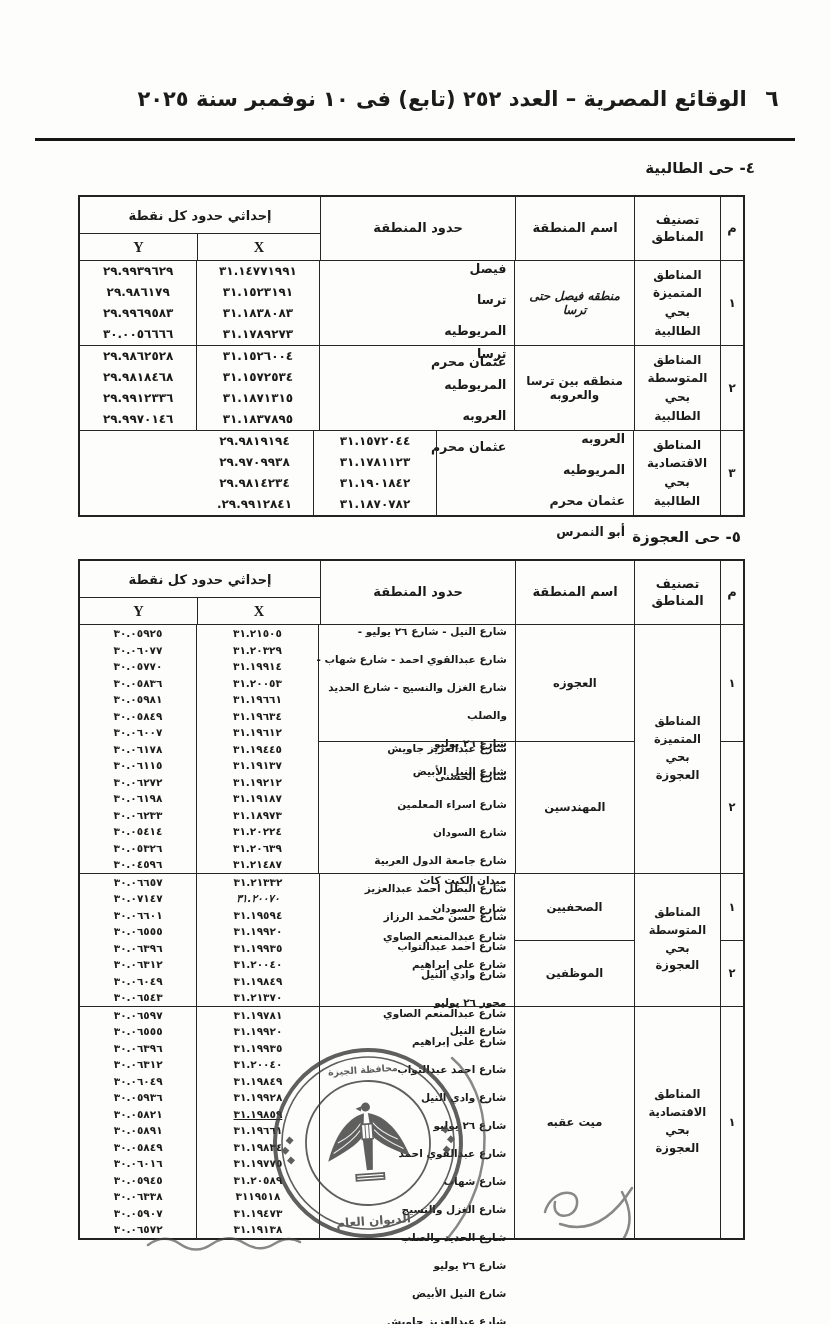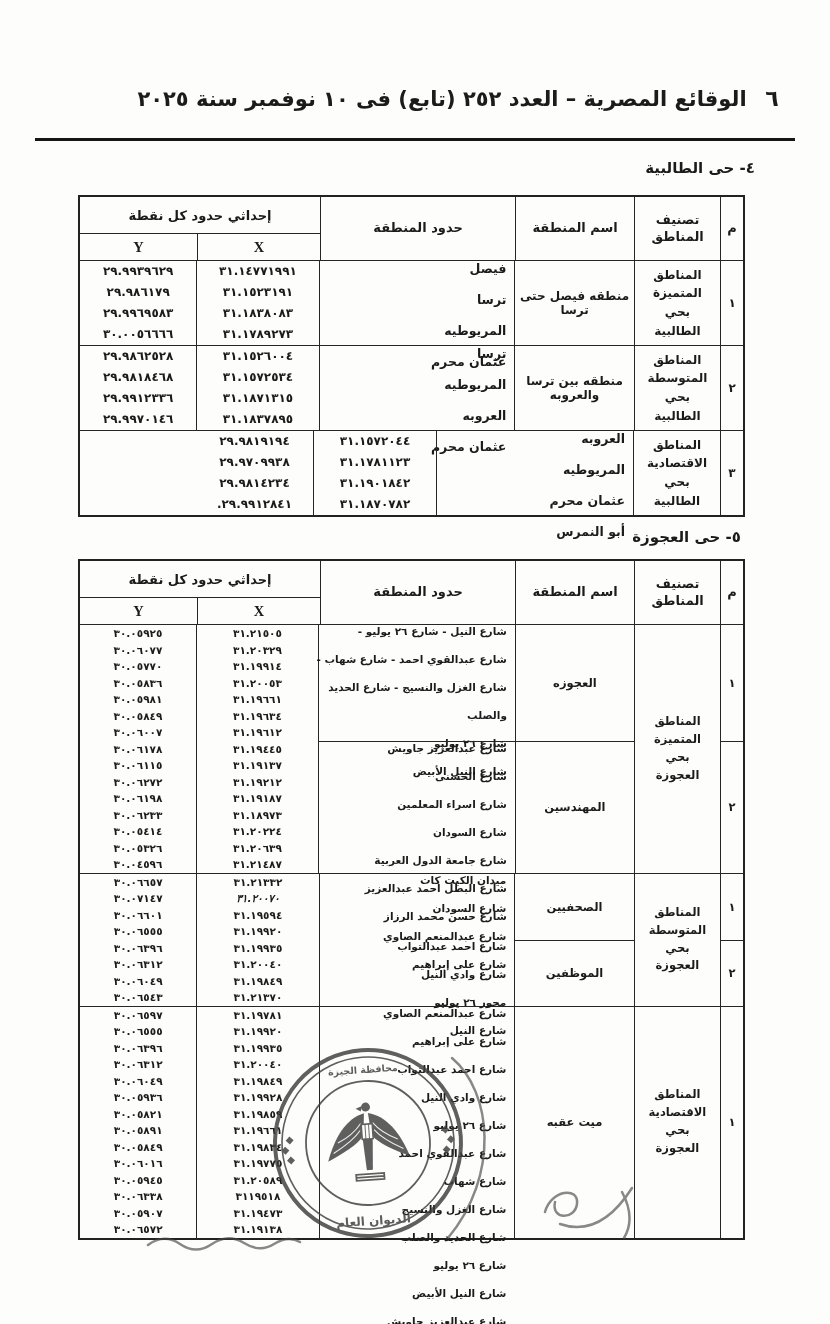--- a/index.html
+++ b/index.html
@@ -83,21 +83,21 @@
       </div>
       <div class="tgroup">
         <div class="tcol c-idx vline">
           <div class="rbox" style="height: 84px;">١</div>
         </div>
         <div class="tcol c-cls vline cls-cell">المناطق
 المتميزة
 بحي
 الطالبية</div>
         <div class="tcol c-nm vline">
-          <div class="rbox" style="height: 84px;">منطقه فيصل حتى ترسا</div>
+          <div class="rbox" style="height: 84px; font-style: italic;">منطقه فيصل حتى ترسا</div>
         </div>
         <div class="tcol c-bd vline">
           <div class="bbox" style="height: 84px;">
             <div class="bline">فيصل</div>
             <div class="bline">ترسا</div>
             <div class="bline">المريوطيه</div>
             <div class="bline">عثمان محرم</div>
           </div>
         </div>
         <div class="tcol c-x vline">
@@ -336,21 +336,21 @@
             <div class="bline">شارع السودان</div>
           </div>
         </div>
         <div class="tcol c-x vline">
           <div class="nline" style="height: 16.5px; line-height: 16.5px;">٣١.١٩٧٨١</div>
           <div class="nline" style="height: 16.5px; line-height: 16.5px;">٣١.١٩٩٢٠</div>
           <div class="nline" style="height: 16.5px; line-height: 16.5px;">٣١.١٩٩٣٥</div>
           <div class="nline" style="height: 16.5px; line-height: 16.5px;">٣١.٢٠٠٤٠</div>
           <div class="nline" style="height: 16.5px; line-height: 16.5px;">٣١.١٩٨٤٩</div>
           <div class="nline" style="height: 16.5px; line-height: 16.5px;">٣١.١٩٩٢٨</div>
-          <div class="nline" style="height: 16.5px; line-height: 16.5px;">٣١.١٩٨٥٩</div>
+          <div class="nline" style="height: 16.5px; line-height: 16.5px; text-decoration: underline;">٣١.١٩٨٥٩</div>
           <div class="nline" style="height: 16.5px; line-height: 16.5px;">٣١.١٩٦٦١</div>
           <div class="nline" style="height: 16.5px; line-height: 16.5px;">٣١.١٩٨٣٤</div>
           <div class="nline" style="height: 16.5px; line-height: 16.5px;">٣١.١٩٧٧٥</div>
           <div class="nline" style="height: 16.5px; line-height: 16.5px;">٣١.٢٠٥٨٩</div>
           <div class="nline" style="height: 16.5px; line-height: 16.5px;">٣١١٩٥١٨</div>
           <div class="nline" style="height: 16.5px; line-height: 16.5px;">٣١.١٩٤٧٣</div>
           <div class="nline" style="height: 16.5px; line-height: 16.5px;">٣١.١٩١٣٨</div>
         </div>
         <div class="tcol c-y">
           <div class="nline" style="height: 16.5px; line-height: 16.5px;">٣٠.٠٦٥٩٧</div>

